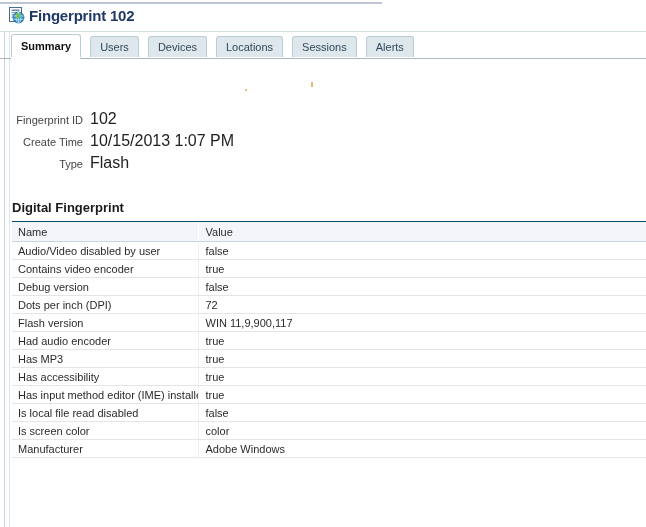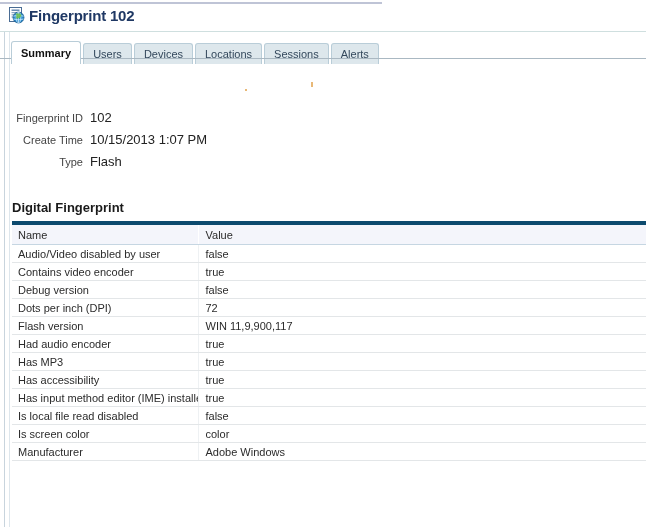--- a/index.html
+++ b/index.html
@@ -74,25 +74,26 @@
     top: 32px;
     left: 9px;
     width: 1px;
     height: 495px;
     background: #dde6ec;
   }
 
   
   .tabs {
     position: absolute;
-    top: 41px;
+    top: 34px;
     left: 11px;
     display: flex;
     align-items: flex-end;
     height: 23px;
+    gap: 7px;
   }
   .tab {
     height: 21px;
     line-height: 21px;
     padding: 0 9px;
     font-size: 11px;
     color: #33485c;
     background: #dde7ec;
     border: 1px solid #b9cdd8;
     border-bottom: none;
@@ -155,21 +156,21 @@
   .field-label {
     width: 90px;
     text-align: right;
     font-size: 11px;
     color: #444444;
     padding-right: 7px;
     box-sizing: border-box;
     white-space: nowrap;
   }
   .field-value {
-    font-size: 13px;
+    font-size: 16px;
     color: #222222;
     white-space: nowrap;
     text-align: right;
   }
 
   
   .section-heading {
     position: absolute;
     top: 200px;
     left: 12px;
@@ -189,21 +190,21 @@
   table.fp-table {
     border-collapse: collapse;
     width: 634px;
     table-layout: fixed;
   }
   table.fp-table col.c-name { width: 186px; }
   table.fp-table col.c-value { width: 448px; }
 
   table.fp-table th {
     background: #f4f5fb;
-    border-top: 4px solid #0c4a6e;
+    border-top: 1px solid #0c4a6e;
     border-bottom: 1px solid #c6d6e2;
     text-align: left;
     font-weight: normal;
     font-size: 11px;
     color: #2b2b2b;
     height: 19px;
     padding: 0 0 0 6px;
     white-space: nowrap;
     overflow: hidden;
   }

